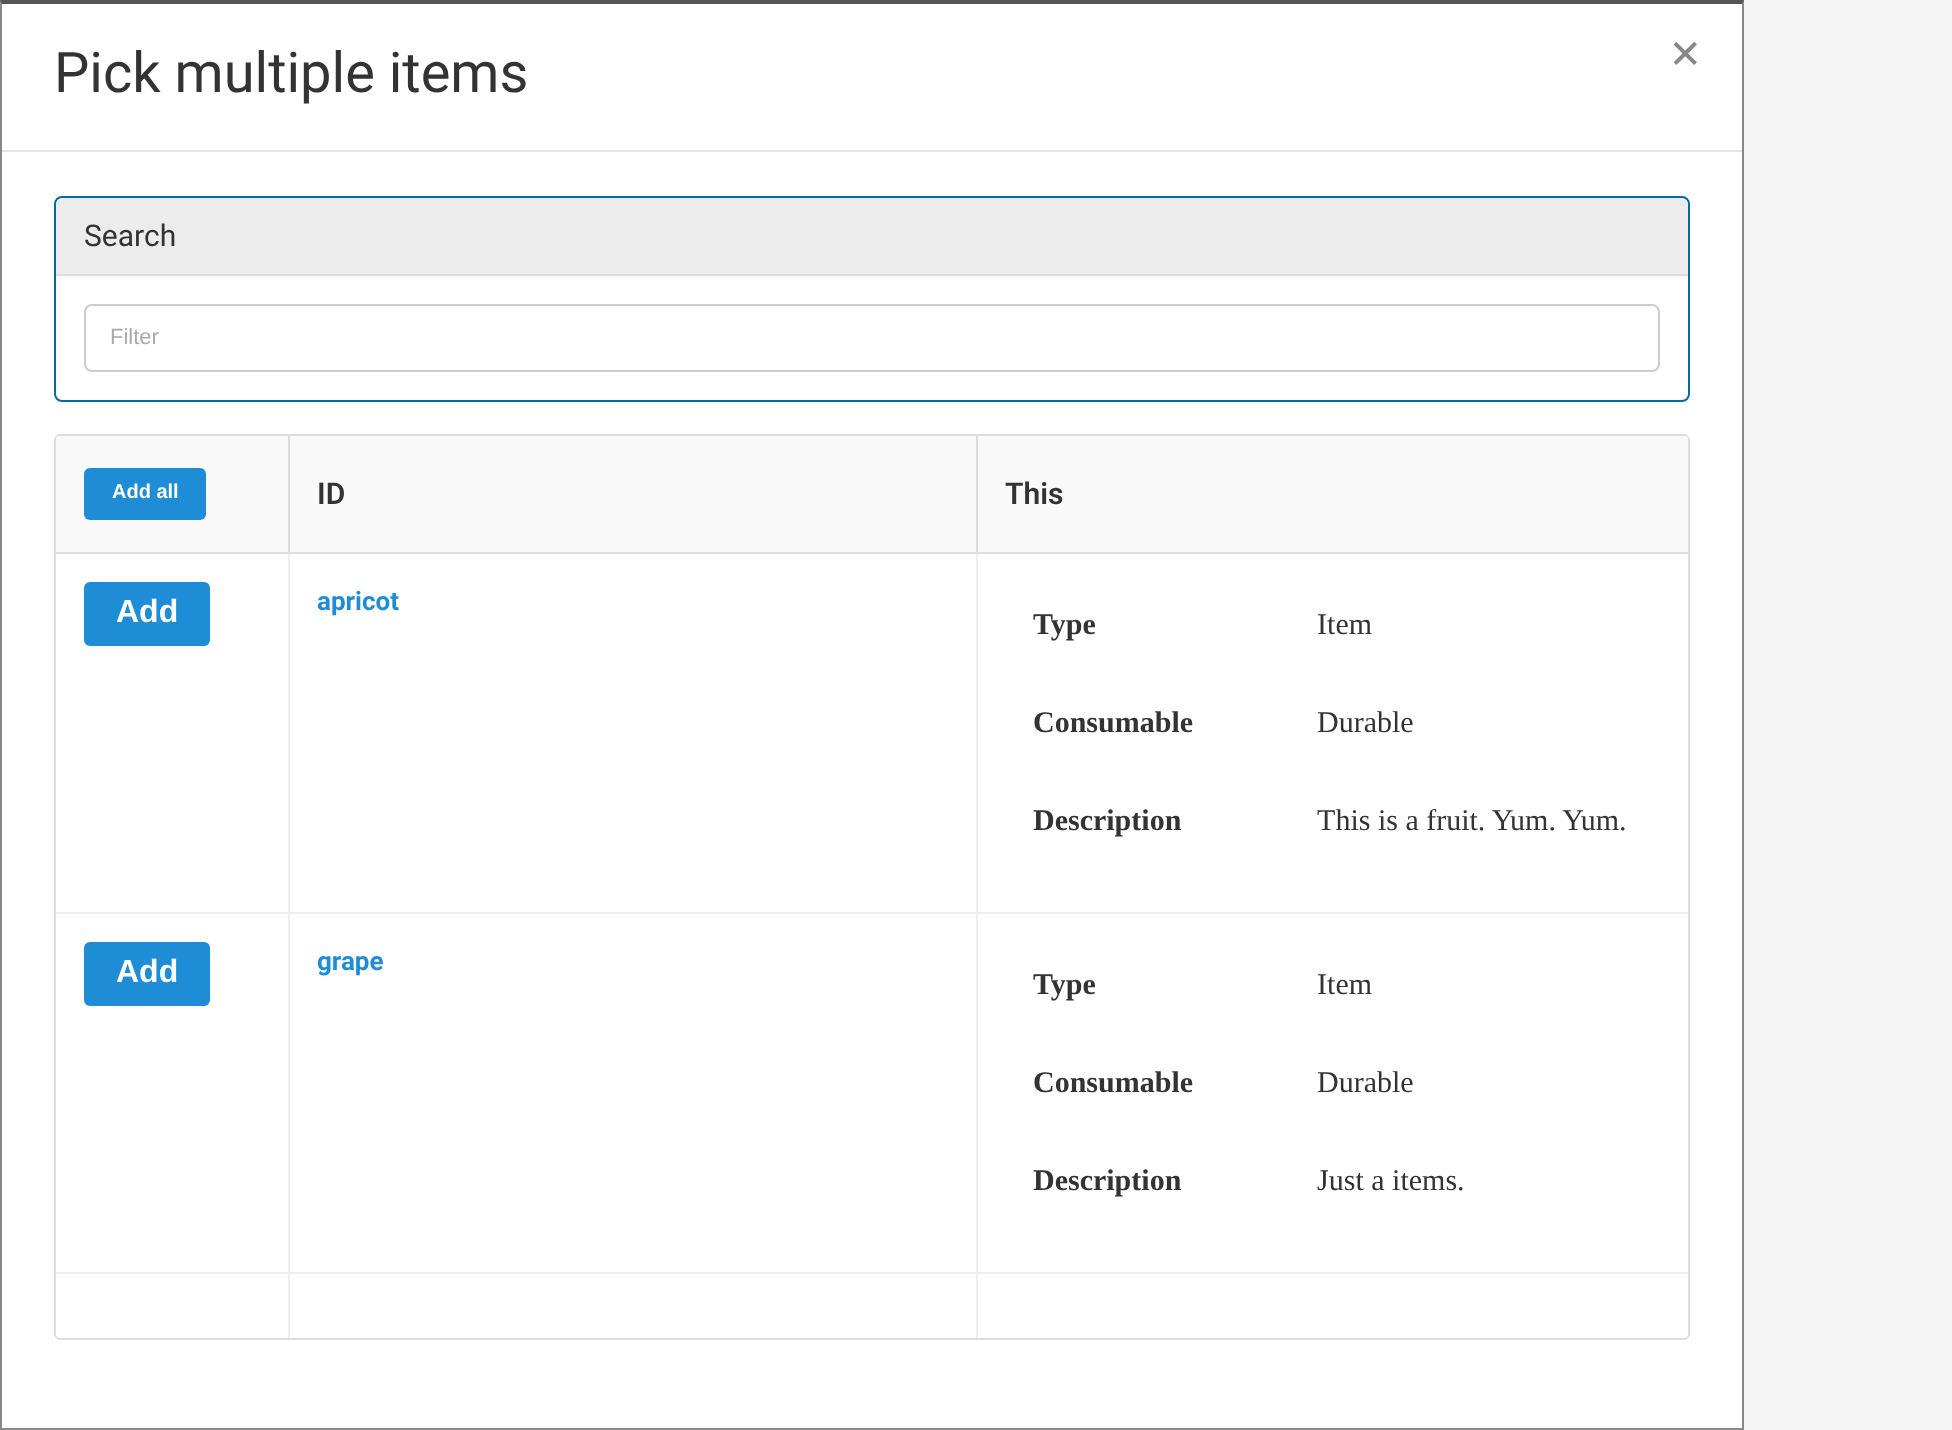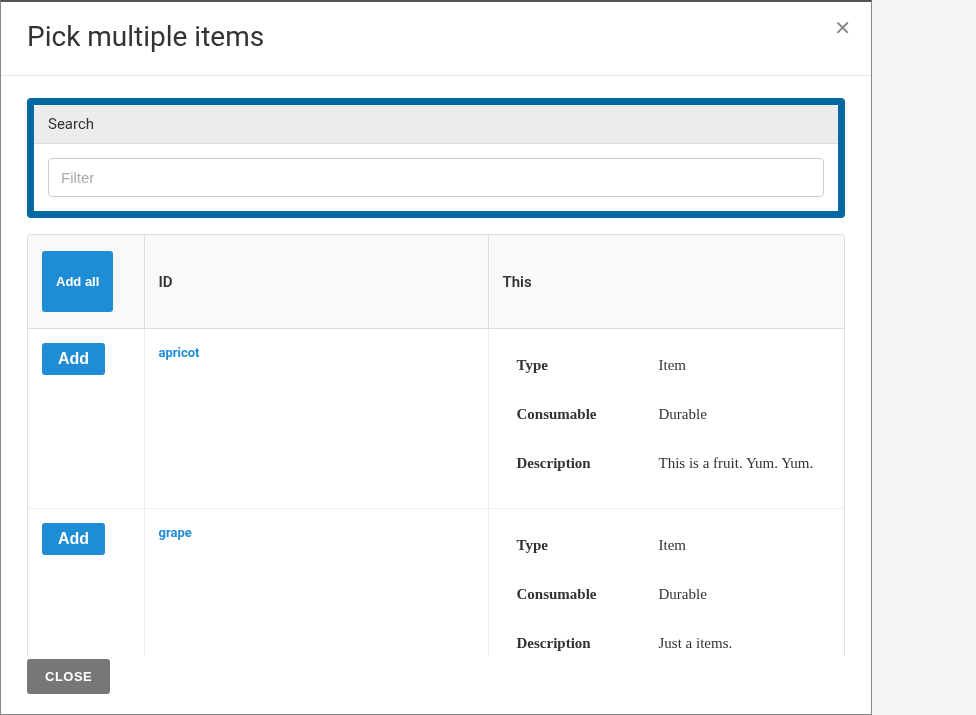--- a/index.html
+++ b/index.html
@@ -41,40 +41,40 @@
       border: none;
       line-height: 1;
       padding: 4px;
     }
     .modal-body {
       padding: 22px 26px 10px 26px;
       flex: 1;
       overflow: auto;
     }
     .search-panel {
-      border: 7px solid #0369a1;
+      border: 1px solid #0369a1;
       border-radius: 4px;
       margin-bottom: 16px;
       background: #fff;
     }
     .search-panel-header {
       background: #ececec;
       padding: 10px 14px;
       font-size: 15px;
       color: #333;
       border-bottom: 1px solid #ddd;
       border-radius: 4px 4px 0 0;
     }
     .search-panel-body {
       padding: 14px;
     }
     .filter-input {
       width: 100%;
       padding: 10px 12px;
-      font-size: 15px;
+      font-size: 11px;
       border: 1px solid #ccc;
       border-radius: 4px;
       color: #ef4444;
     }
     .filter-input::placeholder { color: #aaa; }
     .table-wrap {
       border: 1px solid #ddd;
       border-radius: 3px;
       overflow: hidden;
     }
@@ -111,21 +111,21 @@
       cursor: pointer;
       font-size: 13px;
       font-weight: 600;
       padding: 8px 14px;
       line-height: 1;
     }
     .btn-primary {
       background: #1f8dd6;
       color: #fff;
     }
-    .btn-add-all { padding: 24px 14px; font-size: 13px; text-align: right; }
+    .btn-add-all { padding: 8px 14px; font-size: 10px; text-align: right; }
     .btn-add { padding: 8px 16px; font-size: 16px; }
     .id-link {
       color: #1f8dd6;
       font-weight: 700;
       text-decoration: none;
       cursor: pointer;
       font-size: 13px;
     }
     .info-table {
       border-collapse: collapse;
@@ -261,17 +261,14 @@
             <td>
               
             </td>
           </tr>
         </tbody>
       </table>
     </div>
 
   </div>
 
-  <div class="modal-footer">
-    <button class="btn-close">CLOSE</button>
-  </div>
 
 </div>
 
 </body></html>

